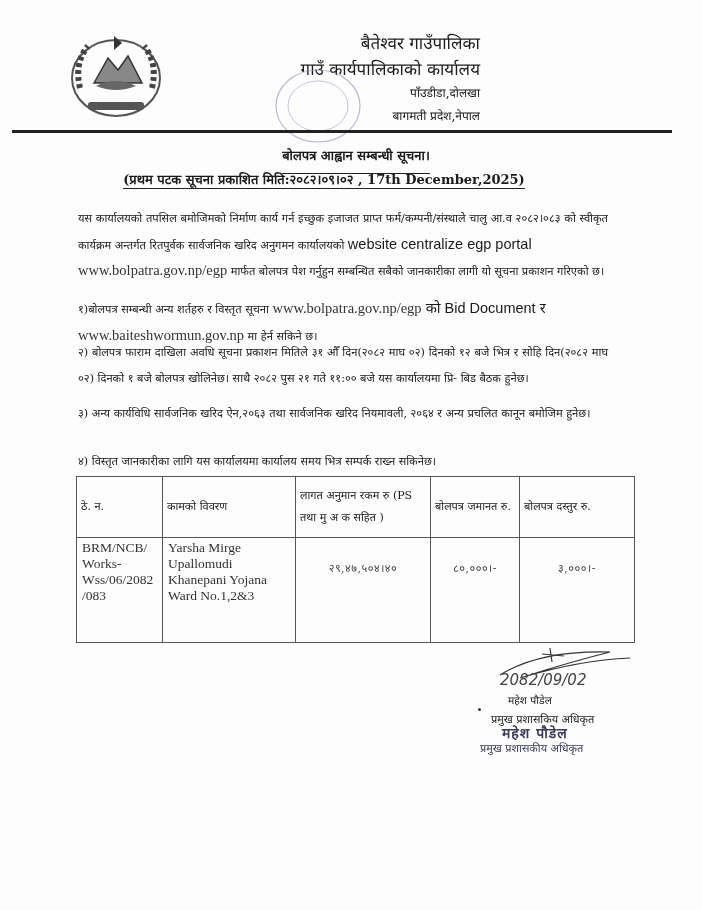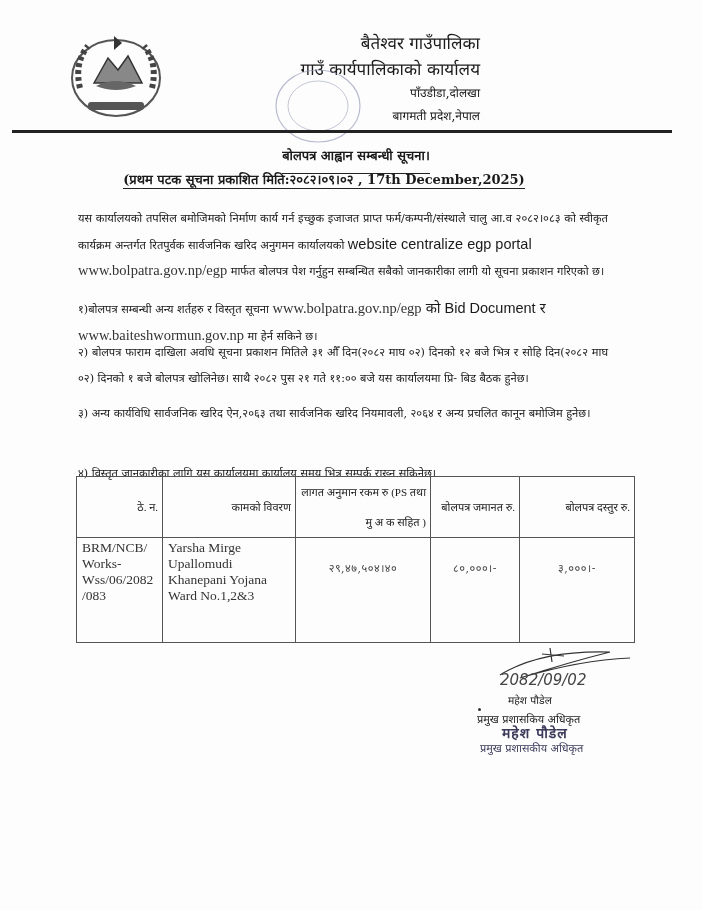--- a/index.html
+++ b/index.html
@@ -16,32 +16,32 @@
   .rule { left:12px; top:130px; width:660px; height:3px; background:#222; }
   .title { left:120px; width:440px; top:146px; text-align:center; font-size:13px; font-weight:bold; }
   .title span { border-bottom:1.2px solid #222; padding-bottom:10px;margin-left:32px; }
   .subtitle { left:84px; width:480px; top:170px; text-align:center; font-size:13px; font-weight:bold; }
   .subtitle span { border-bottom:1.2px solid #222; padding-bottom:1px; }
   .body { left:78px; width:530px; font-size:11.2px; line-height:25.5px; text-align:justify; }
   .p1 { top:206px; }
   .p2 { top:296px; }
   .p3 { top:340px; }
   .p4 { top:401px; }
-  .p5 { top:449px;margin-top:12px; }
+  .p5 { top:449px; }
   .latin { font-family:Liberation Sans, sans-serif; font-size:14.5px; }
   .link { font-family:"Liberation Serif", serif; font-size:14.5px; color:#333; }
   table.tbl { position:absolute; left:76px; top:476px; border-collapse:collapse; font-size:11px; }
   .tbl th, .tbl td { border:1.2px solid #555; font-weight:normal; }
-  .tbl th { height:60px; text-align:right; vertical-align:middle; line-height:30px; padding:0 4px;font-family:Liberation Serif, serif; }
+  .tbl th { height:60px; text-align:left; vertical-align:middle; line-height:22px; padding:0 4px; }
   .tbl td { height:82px; vertical-align:top; padding:0 5px; }
   .tbl td.en { font-family:"Liberation Serif", serif; font-size:13.5px; line-height:16px; color:#333; padding-top:2px; }
   .tbl td.num { text-align:center; padding-top:22px; font-size:11px; color:#444; letter-spacing:0.5px; }
   .sigbox { left:480px; top:640px; width:200px; height:50px; }
   .sig1 { left:508px; top:693px; font-size:10.5px; }
-  .sig2 { left:477px; top:711px; font-size:11px; }
+  .sig2 { left:491px; top:711px; font-size:11px; }
   .sig3 { left:502px; top:723px; font-size:14px; font-weight:bold; color:#3a3a5a; letter-spacing:1px; }
   .sig4 { left:480px; top:740px; font-size:11px; color:#3a3a5a; }
   .dot { left:478px; top:708px; width:3px; height:3px; background:#333; border-radius:50%; }
 </style>
 </head>
 <body>
 
 <svg class="abs logo" viewBox="0 0 100 92">
   <ellipse cx="50" cy="50" rx="44" ry="38" fill="none" stroke="#555" stroke-width="2"></ellipse>
   <path d="M14 60 Q8 35 22 18 M86 60 Q92 35 78 18" stroke="#444" stroke-width="6" fill="none" stroke-dasharray="4 3"></path>

